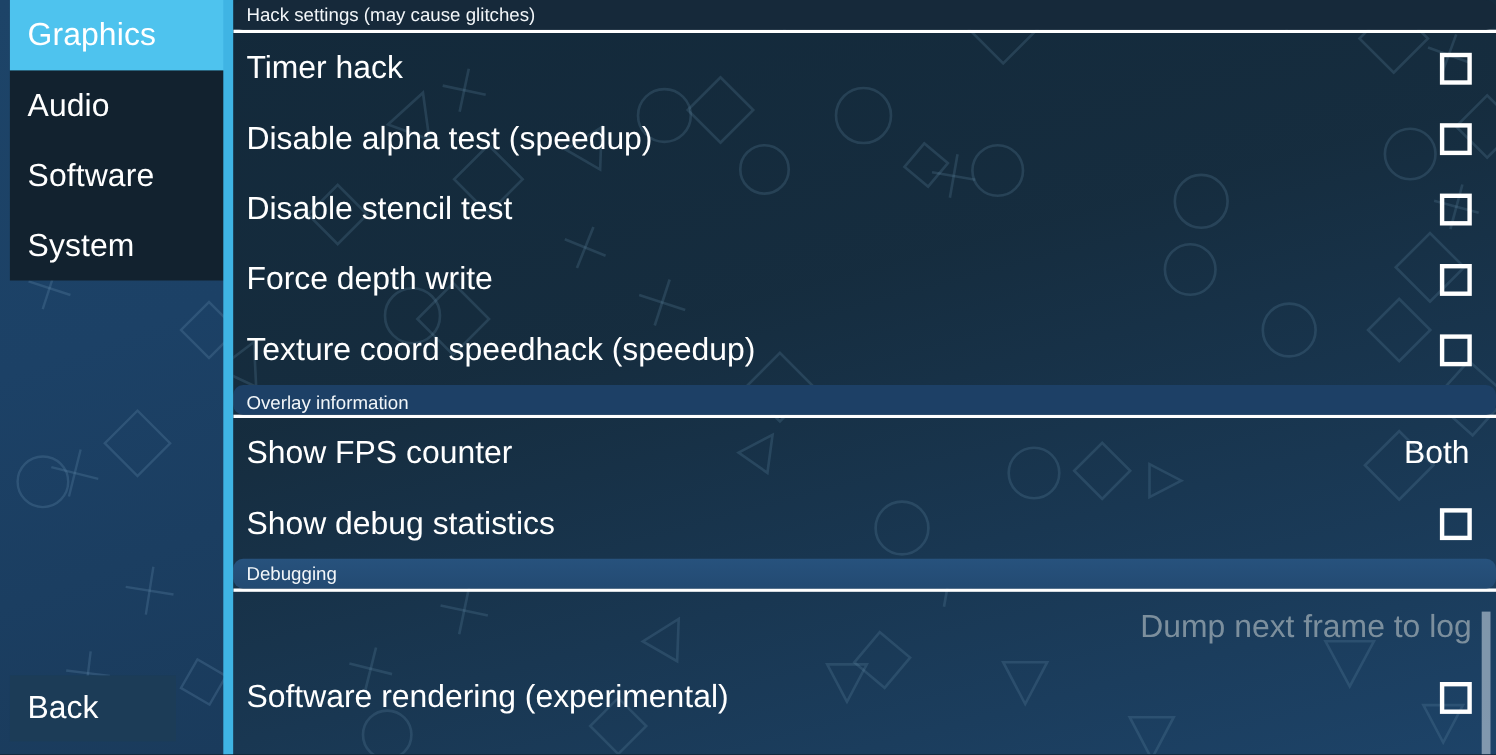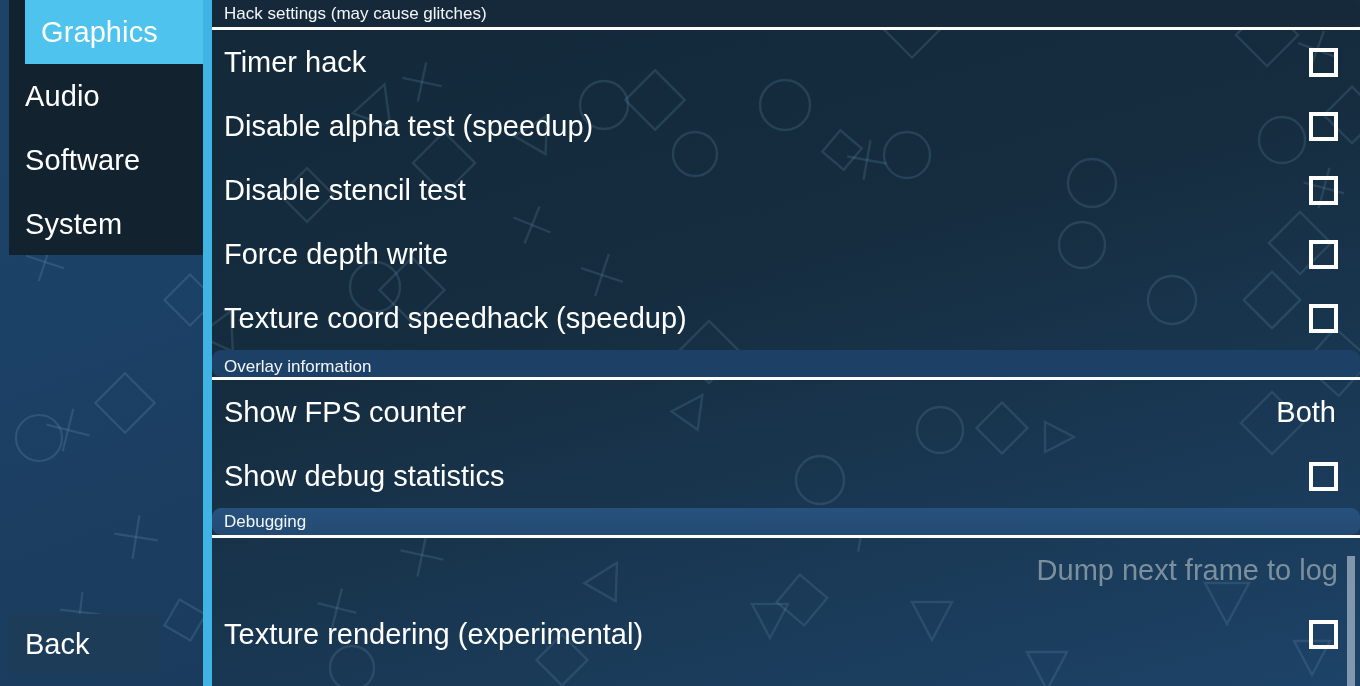--- a/index.html
+++ b/index.html
@@ -30,21 +30,21 @@
     position: relative;
     height: 64px;
     display: flex; align-items: center;
     padding-left: 16px;
     color: #ffffff;
     font-size: 29px;
     font-stretch: condensed;
     letter-spacing: .1px;
     white-space: nowrap;
   }
-  .nav-item.selected { background: #4ec3ee; color: #ffffff; margin-left: 16px; }
+  .nav-item.selected { background: #4ec3ee; color: #ffffff; }
 
   #back-button {
     position: absolute; left: 9px; top: 614px; width: 151px; height: 60px;
     background: #1c3c57;
     display: flex; align-items: center; padding-left: 16px;
     color: #ffffff; font-size: 29px; font-stretch: condensed;
     z-index: 3;
   }
 
   
@@ -374,21 +374,21 @@
 
       <div class="section-header light">
         <span>Debugging</span>
       </div>
       <div class="hr"></div>
 
       <div class="row disabled">
         <span class="row-label">Dump next frame to log</span>
       </div>
       <div class="row">
-        <span class="row-label">Texture rendering (experimental)</span>
+        <span class="row-label">Software rendering (experimental)</span>
         <span class="checkbox"></span>
       </div>
 
     </div>
 
     <div id="scrollbar-track"></div>
     <div id="scrollbar-thumb"></div>
   </div>
 
 </div>

